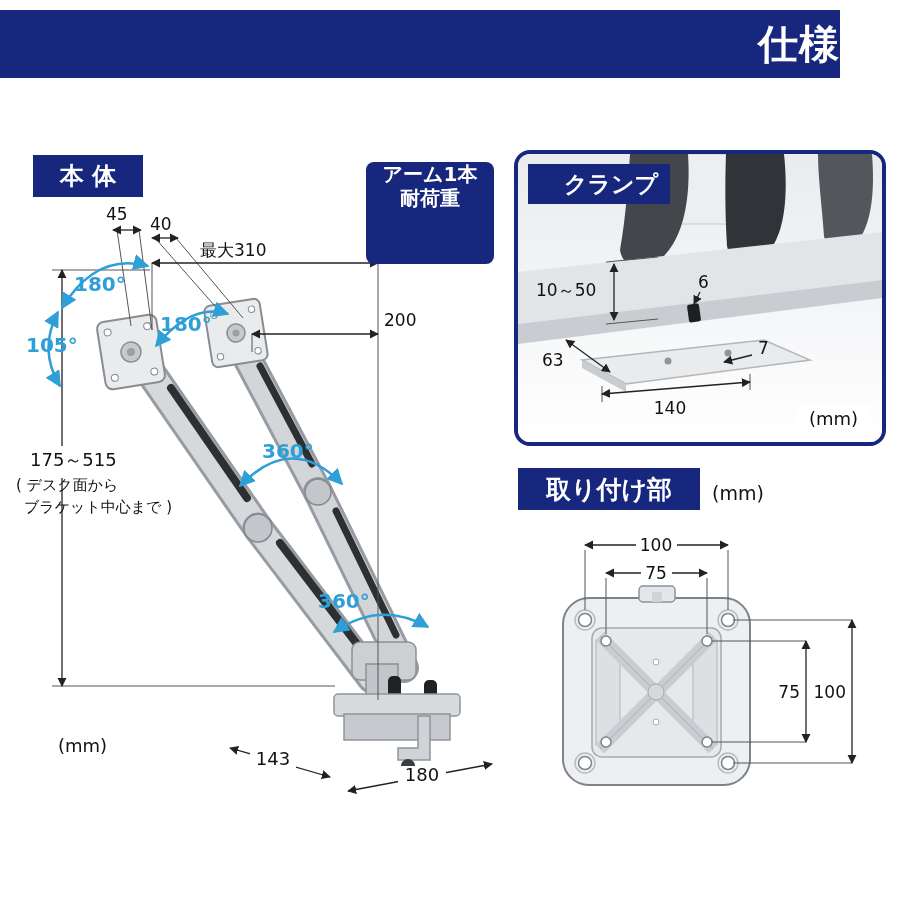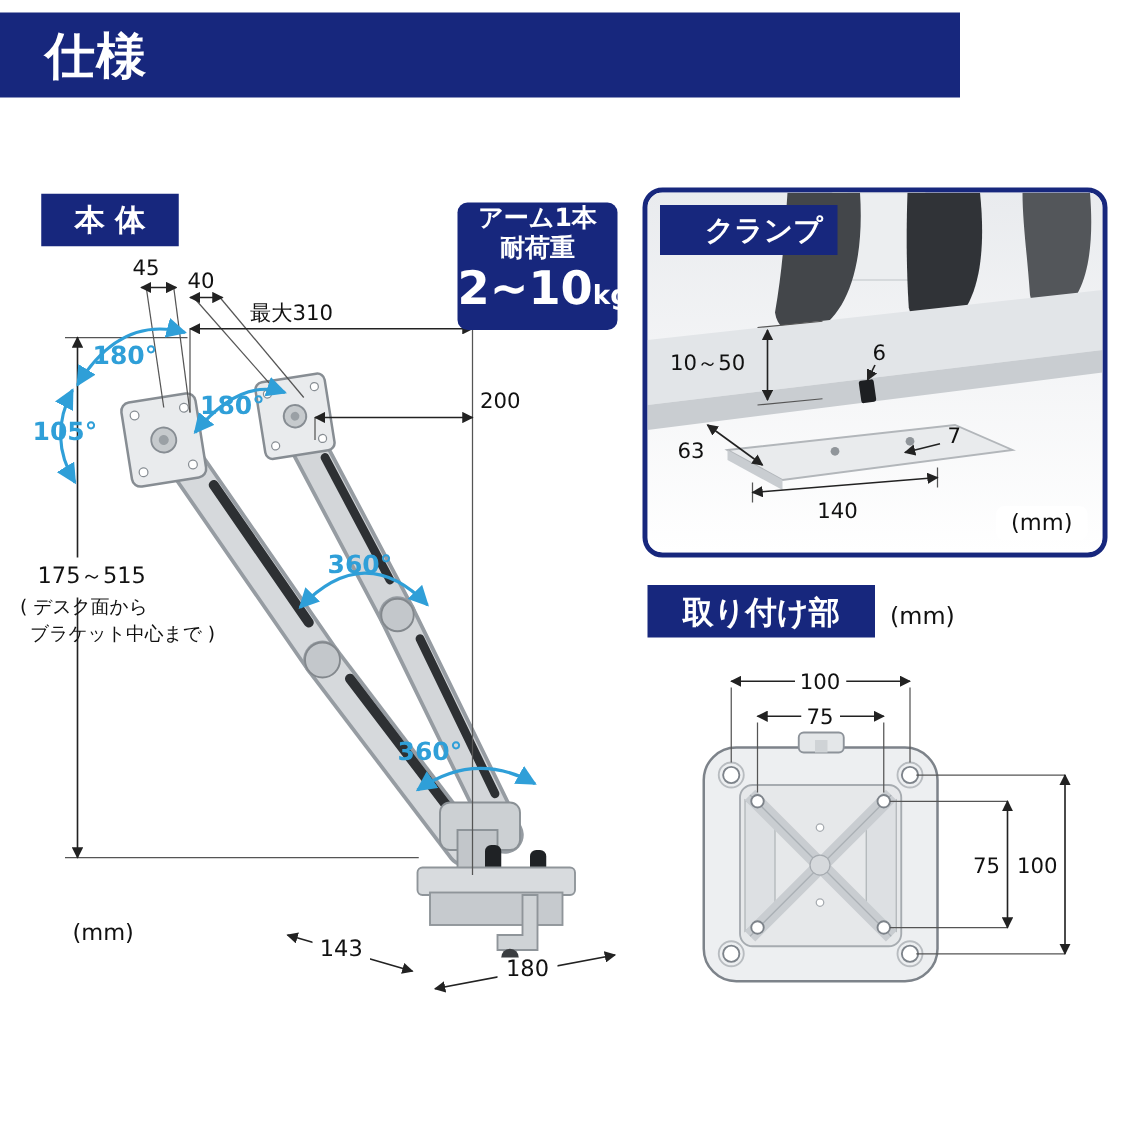--- a/index.html
+++ b/index.html
@@ -1,20 +1,20 @@
 <!DOCTYPE html>
 <html><head>
 <meta charset="utf-8">
 <style>
   * { margin:0; padding:0; box-sizing:border-box; }
   html,body { width:900px; height:900px; background:#fff; font-family:"DejaVu Sans","Liberation Sans",sans-serif; }
   .page { position:relative; width:900px; height:900px; background:#fff; overflow:hidden; }
 
-  .header { position:absolute; left:0; top:10px; width:768px; height:68px; background:#17277d; color:#fff;
-            display:flex; align-items:center; padding-left:36px; z-index:3; }
+  .header { position:absolute; left:0; top:10px; width:840px; height:68px; background:#17277d; color:#fff;
+            display:flex; align-items:center; padding-left:36px; z-index:3;justify-content:flex-end; }
   .title-main { font-size:40px; font-weight:700; letter-spacing:1px; }
   .title-sub  { font-size:28px; font-weight:700; }
 
   .badge { position:absolute; background:#17277d; color:#fff; font-weight:700;
            display:flex; align-items:center; justify-content:center; z-index:3; }
   .body-badge  { left:33px;  top:155px; width:110px; height:42px; font-size:24px; }
   .mount-badge { left:518px; top:468px; width:182px; height:42px; font-size:25px; }
   .mount-mm { position:absolute; left:712px; top:482px; font-size:19px; color:#111; z-index:3; }
 
   .arm-badge { position:absolute; left:366px; top:162px; width:128px; height:102px; background:#17277d;
@@ -40,21 +40,20 @@
 
   <div class="header">
     <span class="title-main">仕様</span>
   </div>
 
   <div class="badge body-badge">本 体</div>
 
   <div class="arm-badge">
     <div class="arm-line">アーム1本</div>
     <div class="arm-line">耐荷重</div>
-    <div class="arm-value"><span>2~10</span><span class="arm-kg">kg</span></div>
   </div>
 
   <svg class="main-svg" width="900" height="900" viewBox="0 0 900 900">
     <defs>
       <marker id="ab" viewBox="0 0 10 10" refX="9" refY="5" markerWidth="7" markerHeight="7" orient="auto-start-reverse">
         <path d="M0,0 L10,5 L0,10 z" fill="#222"></path>
       </marker>
       <marker id="abl" viewBox="0 0 10 10" refX="9" refY="5" markerWidth="6.5" markerHeight="6.5" orient="auto-start-reverse">
         <path d="M0,0 L10,5 L0,10 z" fill="#2f9fd8"></path>
       </marker>

